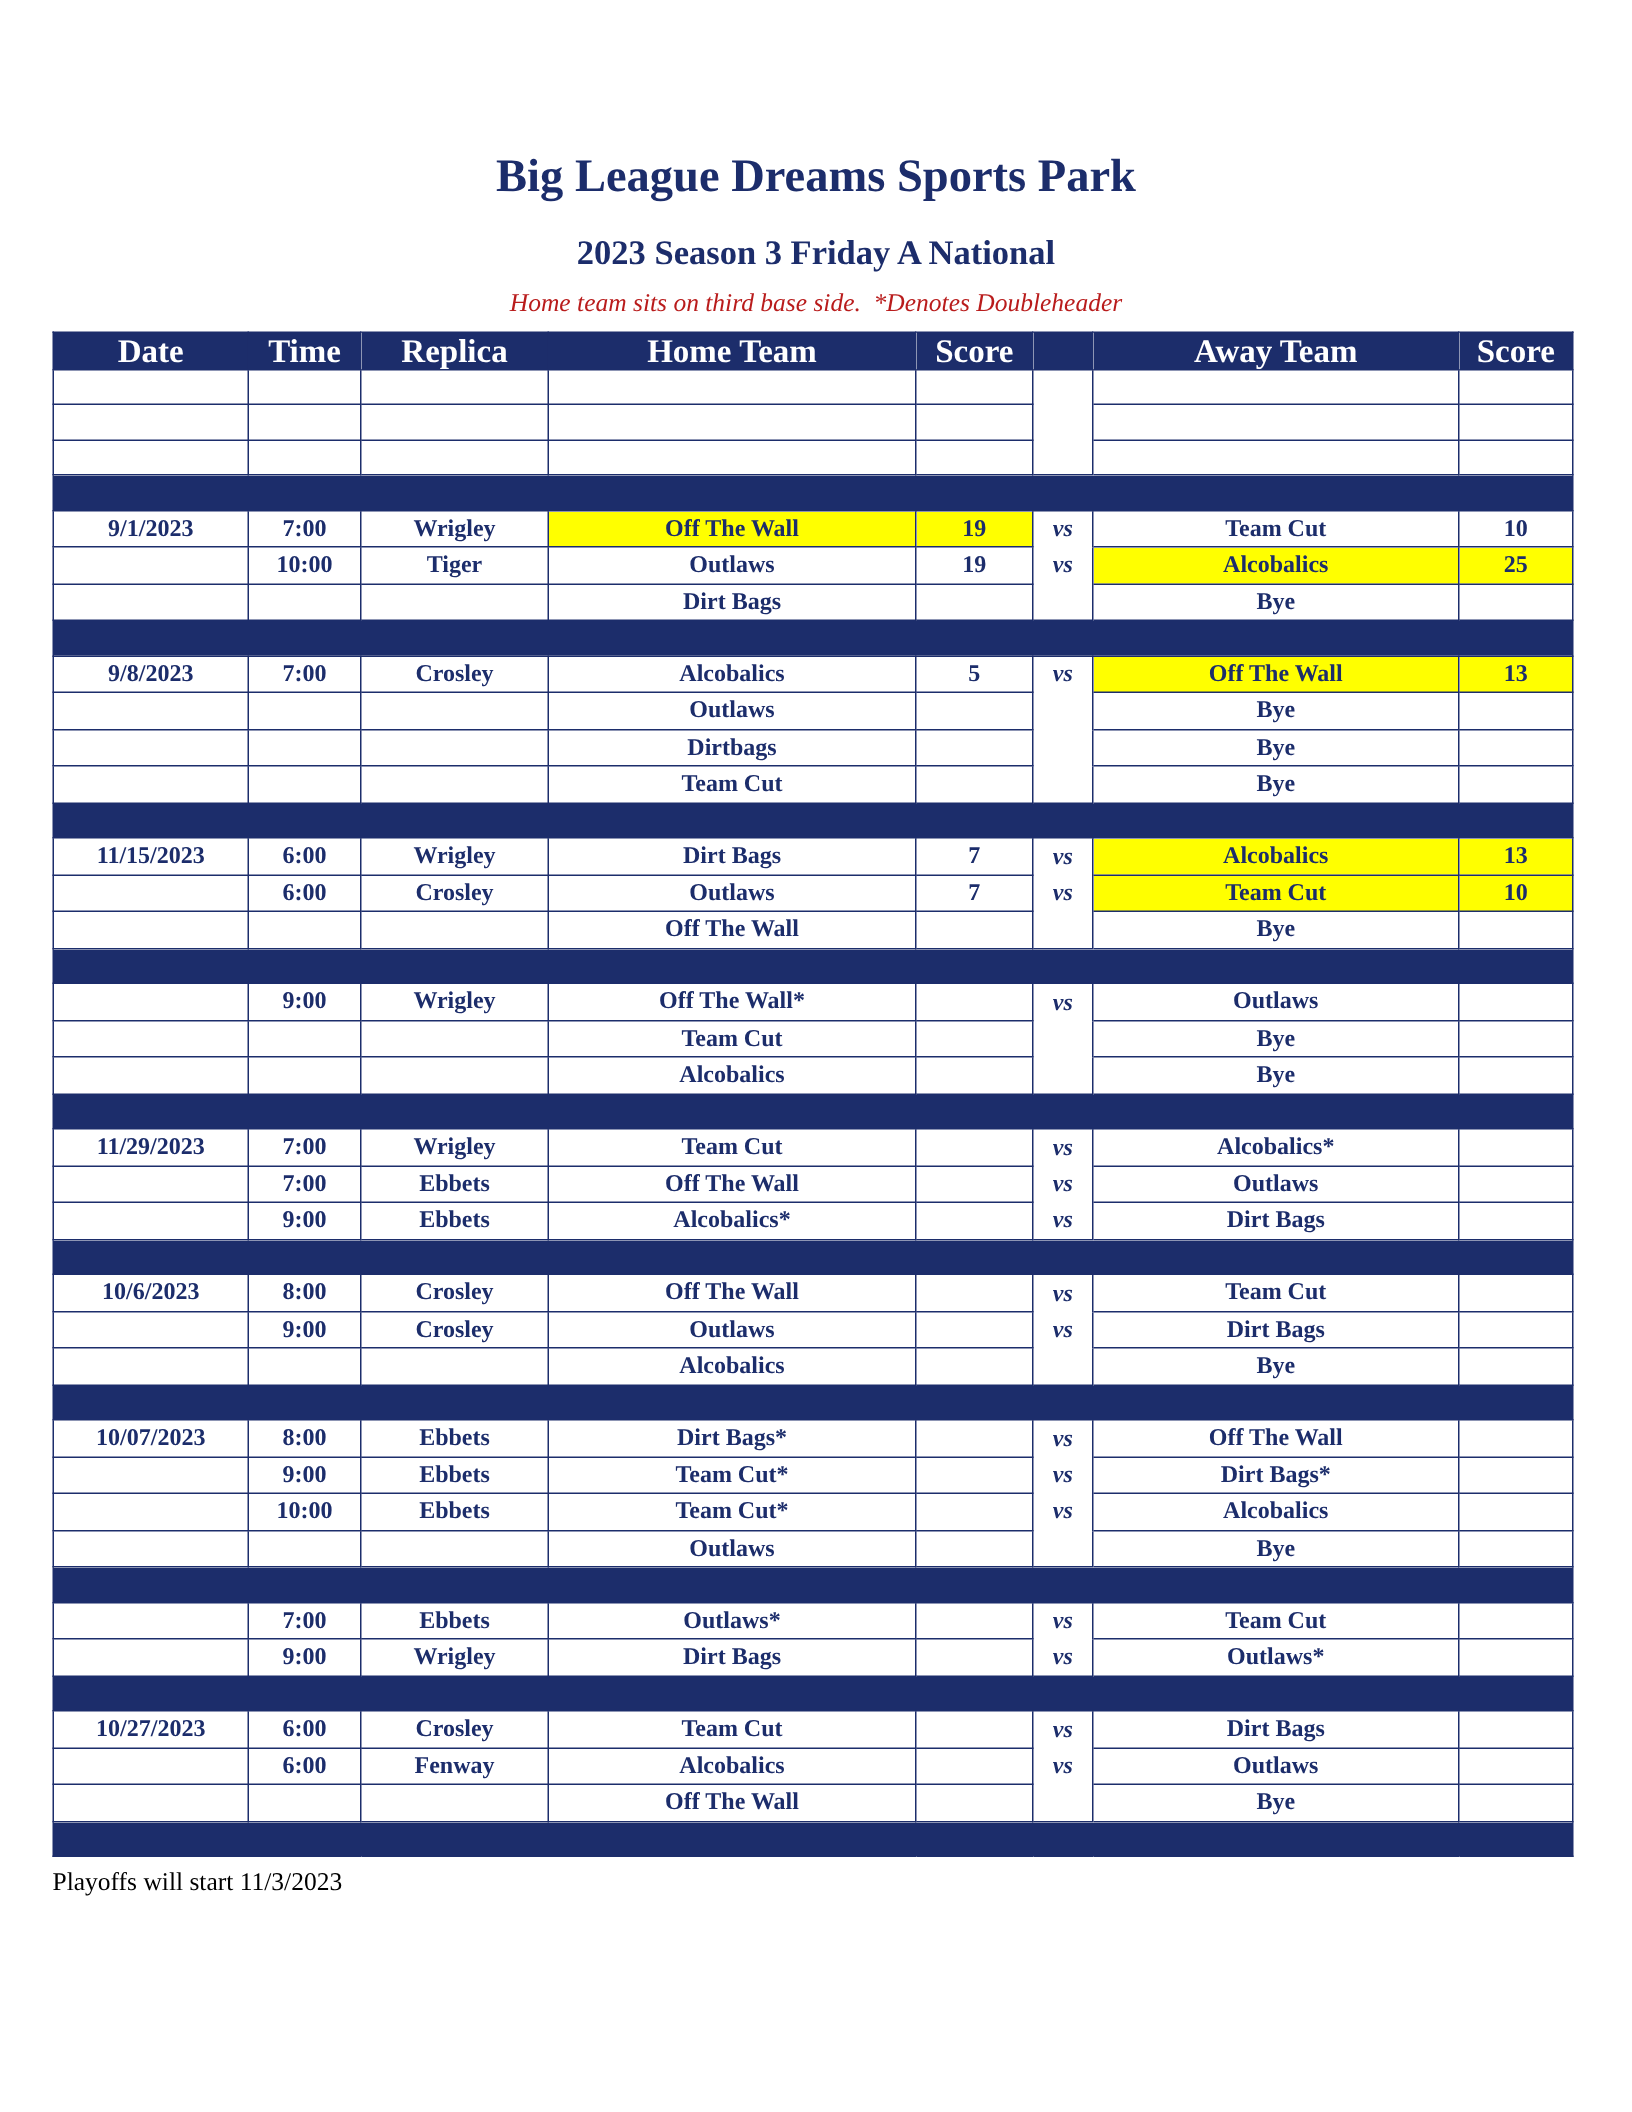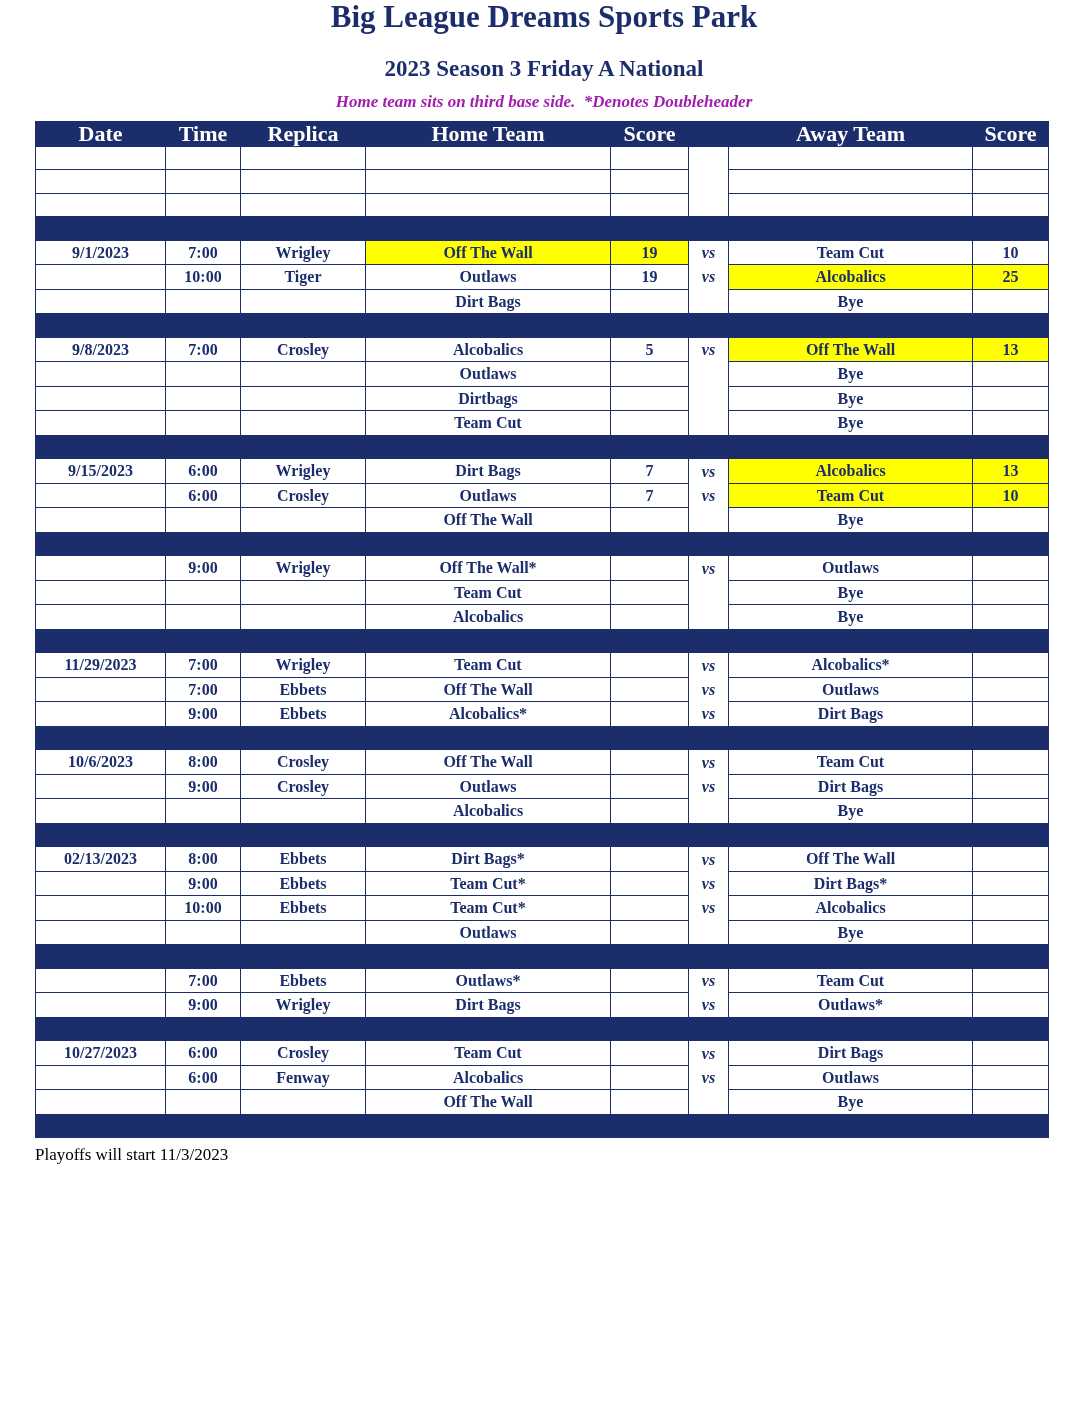--- a/index.html
+++ b/index.html
@@ -9,44 +9,45 @@
   }
   html,body{margin:0;padding:0;background:#ffffff;}
   body{
     width:1088px;
     font-family:"Liberation Serif","DejaVu Serif",serif;
   }
   .page{
     width:1088px;
     min-height:1408px;
     box-sizing:border-box;
+    padding-top:100px;
     background:#ffffff;
     border-radius:19px;
   }
   .title{
     text-align:center;
     font-weight:bold;
     font-size:31px;
     line-height:1.1;
     color:var(--navy);
   }
   .subtitle{
     text-align:center;
     font-weight:bold;
     font-size:23px;
     line-height:1.1;
     color:var(--navy);
     margin-top:22px;
   }
   .note{
     text-align:center;
-    font-weight:bold;
+    font-weight:normal;
     font-style:italic;
     font-size:17px;
-    color:#a21caf;
+    color:#b91c1c;
     margin-top:11px;
     white-space:pre;
   }
   table.schedule{
     border-collapse:collapse;
     table-layout:fixed;
     width:1013px;
     margin:9px 0 0 35px;
   }
   col.c-date{width:130px}
@@ -230,21 +231,21 @@
           <td>Team Cut</td>
           <td></td>
           <td class="vs"></td>
           <td>Bye</td>
           <td></td>
         </tr>
         <tr class="sep">
           <td colspan="8"></td>
         </tr>
         <tr>
-          <td>9/15/2023</td>
+          <td>11/15/2023</td>
           <td>6:00</td>
           <td>Wrigley</td>
           <td>Dirt Bags</td>
           <td>7</td>
           <td class="vs">vs</td>
           <td class="hl">Alcobalics</td>
           <td class="hl">13</td>
         </tr>
         <tr>
           <td></td>
@@ -362,21 +363,21 @@
           <td>Alcobalics</td>
           <td></td>
           <td class="vs"></td>
           <td>Bye</td>
           <td></td>
         </tr>
         <tr class="sep">
           <td colspan="8"></td>
         </tr>
         <tr>
-          <td>02/13/2023</td>
+          <td>10/07/2023</td>
           <td>8:00</td>
           <td>Ebbets</td>
           <td>Dirt Bags*</td>
           <td></td>
           <td class="vs">vs</td>
           <td>Off The Wall</td>
           <td></td>
         </tr>
         <tr>
           <td></td>

